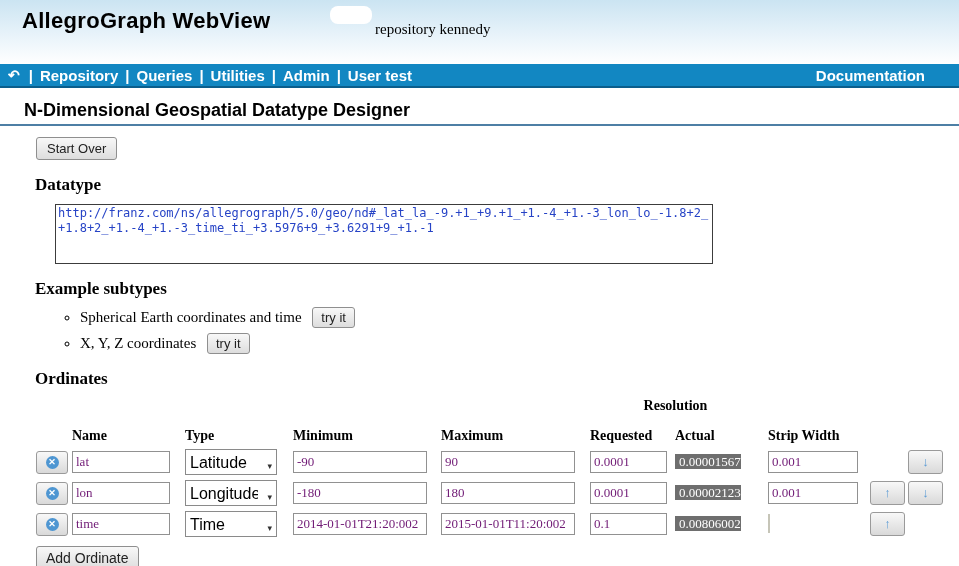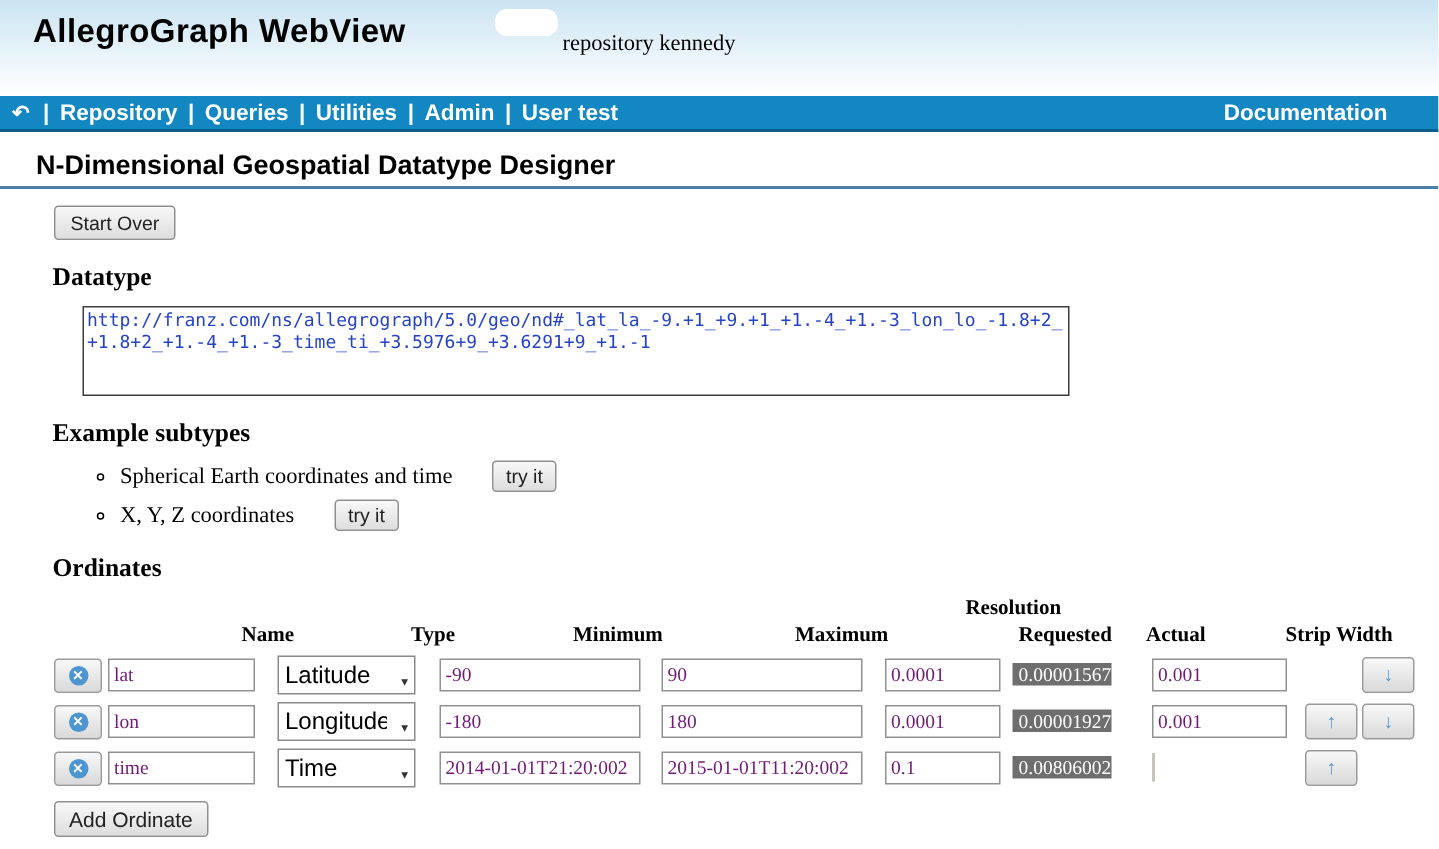--- a/index.html
+++ b/index.html
@@ -35,28 +35,28 @@
   .start-over { margin:11px 0 0 36px; }
   .add-ordinate { margin:9px 0 0 36px; font-size:14px; padding:3px 9px; }
 
   textarea.uri { display:block; margin:9px 0 0 55px; width:652px; height:56px;
                  border:1px solid #3c3c3c; resize:none; padding:1px 2px;
                  font:12px/15px "DejaVu Sans Mono", monospace; color:#2643c6;
                  overflow:hidden; word-break:break-all; }
 
   ul.subtypes { margin:8px 0 0 0; padding-left:80px; list-style:circle; font-size:15px; }
   ul.subtypes li { margin-bottom:5px; }
-  .try-btn { margin-left:23px; padding:2px 8px; }
+  .try-btn { margin-left:7px; padding:2px 8px; }
 
   
   .table { margin-left:36px; }
   .res-row { display:flex; margin-top:9px; }
   .res-spacer { width:554px; }
   .res-label { width:171px; text-align:center; font:bold 14px "Liberation Serif", serif; }
-  .hdr-row { display:flex; margin-top:2px; font:bold 14px "Liberation Serif", serif;justify-content:flex-end; }
+  .hdr-row { display:flex; margin-top:14px; font:bold 14px "Liberation Serif", serif; }
   .t-row { display:flex; align-items:center; margin-top:5px; }
 
   .c-del  { width:30px;  margin-right:6px;  }
   .c-name { width:98px;  margin-right:15px; }
   .c-type { width:92px;  margin-right:16px; }
   .c-min  { width:134px; margin-right:14px; }
   .c-max  { width:134px; margin-right:15px; }
   .c-req  { width:77px;  margin-right:8px;  }
   .c-act  { width:86px;  margin-right:7px;  }
   .c-strip{ width:90px;  margin-right:12px; }
@@ -176,21 +176,21 @@
     <span class="c-del">
         <button class="del-btn">
           <span class="del-circle">✕</span>
         </button>
       </span>
     <span class="c-name"><input class="txt" value="lon" style=""></span>
     <span class="c-type"><span class="sel-wrap"><select class="sel"><option>Longitude</option></select><span class="dd-arrow">▾</span></span></span>
     <span class="c-min"><input class="txt" value="-180" style=""></span>
     <span class="c-max"><input class="txt" value="180" style=""></span>
     <span class="c-req"><input class="txt" value="0.0001" style=""></span>
-    <span class="c-act"><span class="actual">0.00001927</span></span>
+    <span class="c-act"><span class="actual">0.00002123</span></span>
     <span class="c-strip"><input class="txt" value="0.001" style=""></span>
     <span class="c-up"><button class="arrow-btn">↑</button></span>
     <span class="c-down"><button class="arrow-btn">↓</button></span>
   </div>
 
   <div class="t-row">
     <span class="c-del">
         <button class="del-btn">
           <span class="del-circle">✕</span>
         </button>

